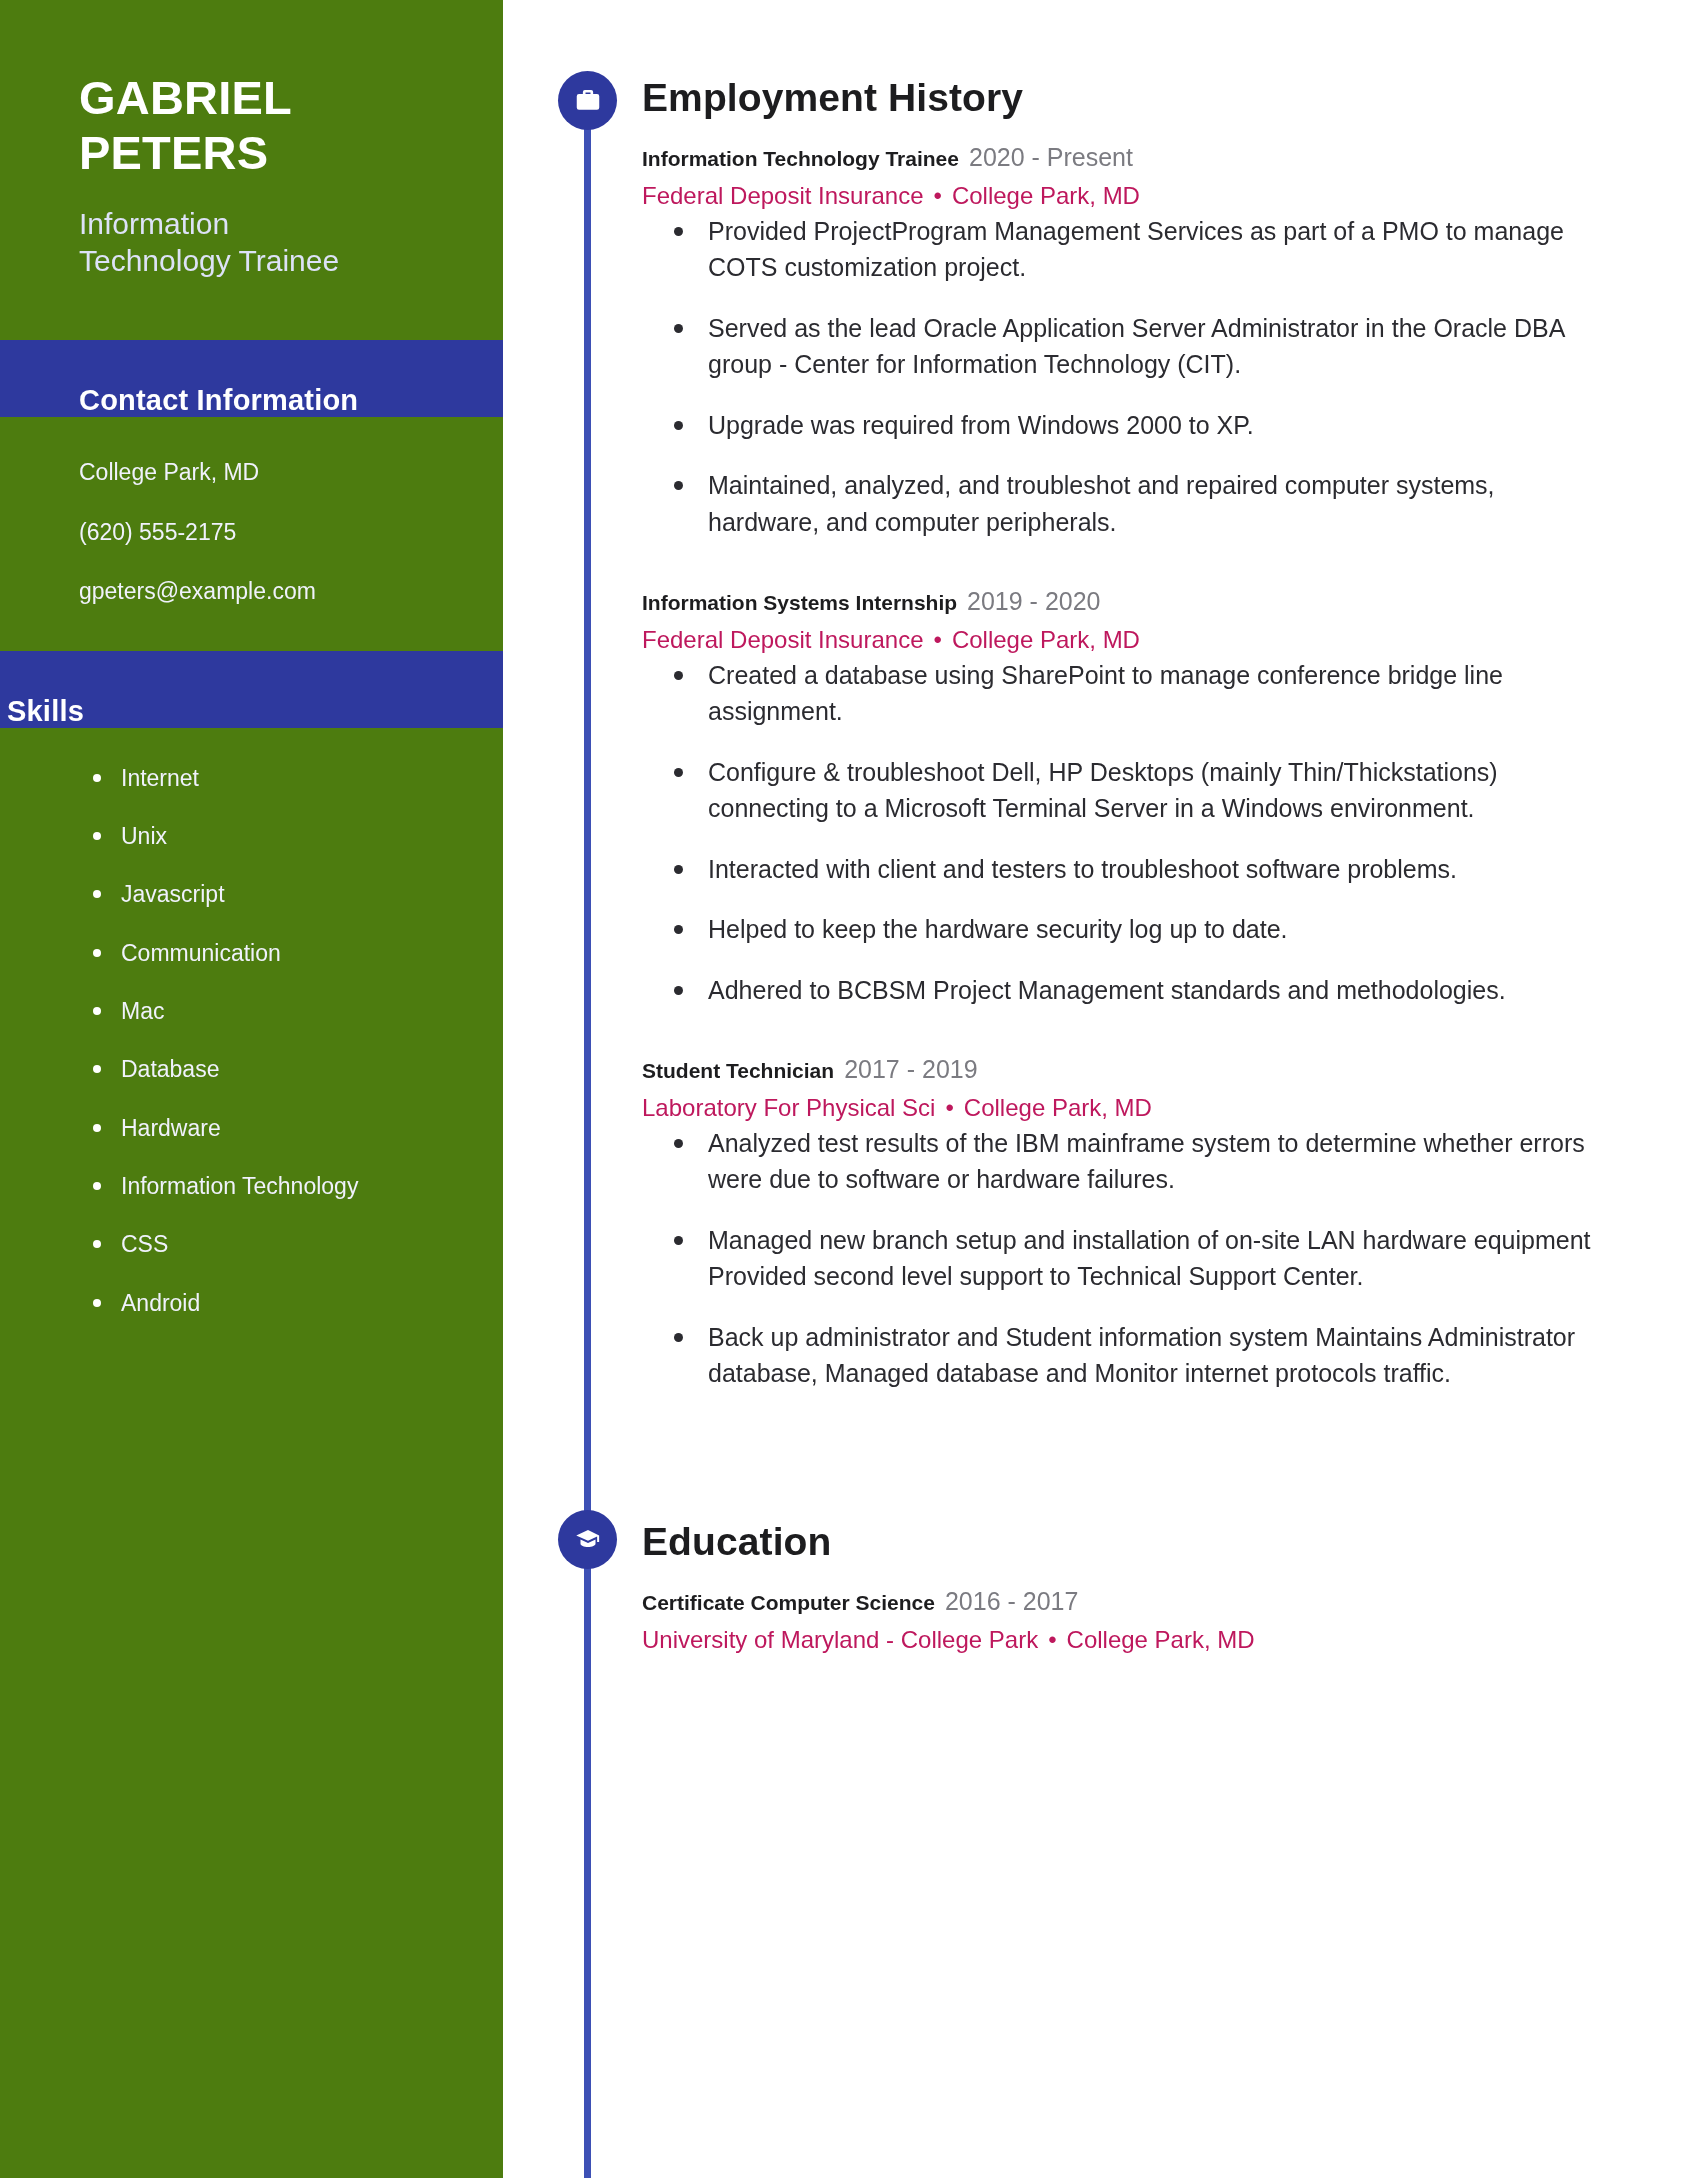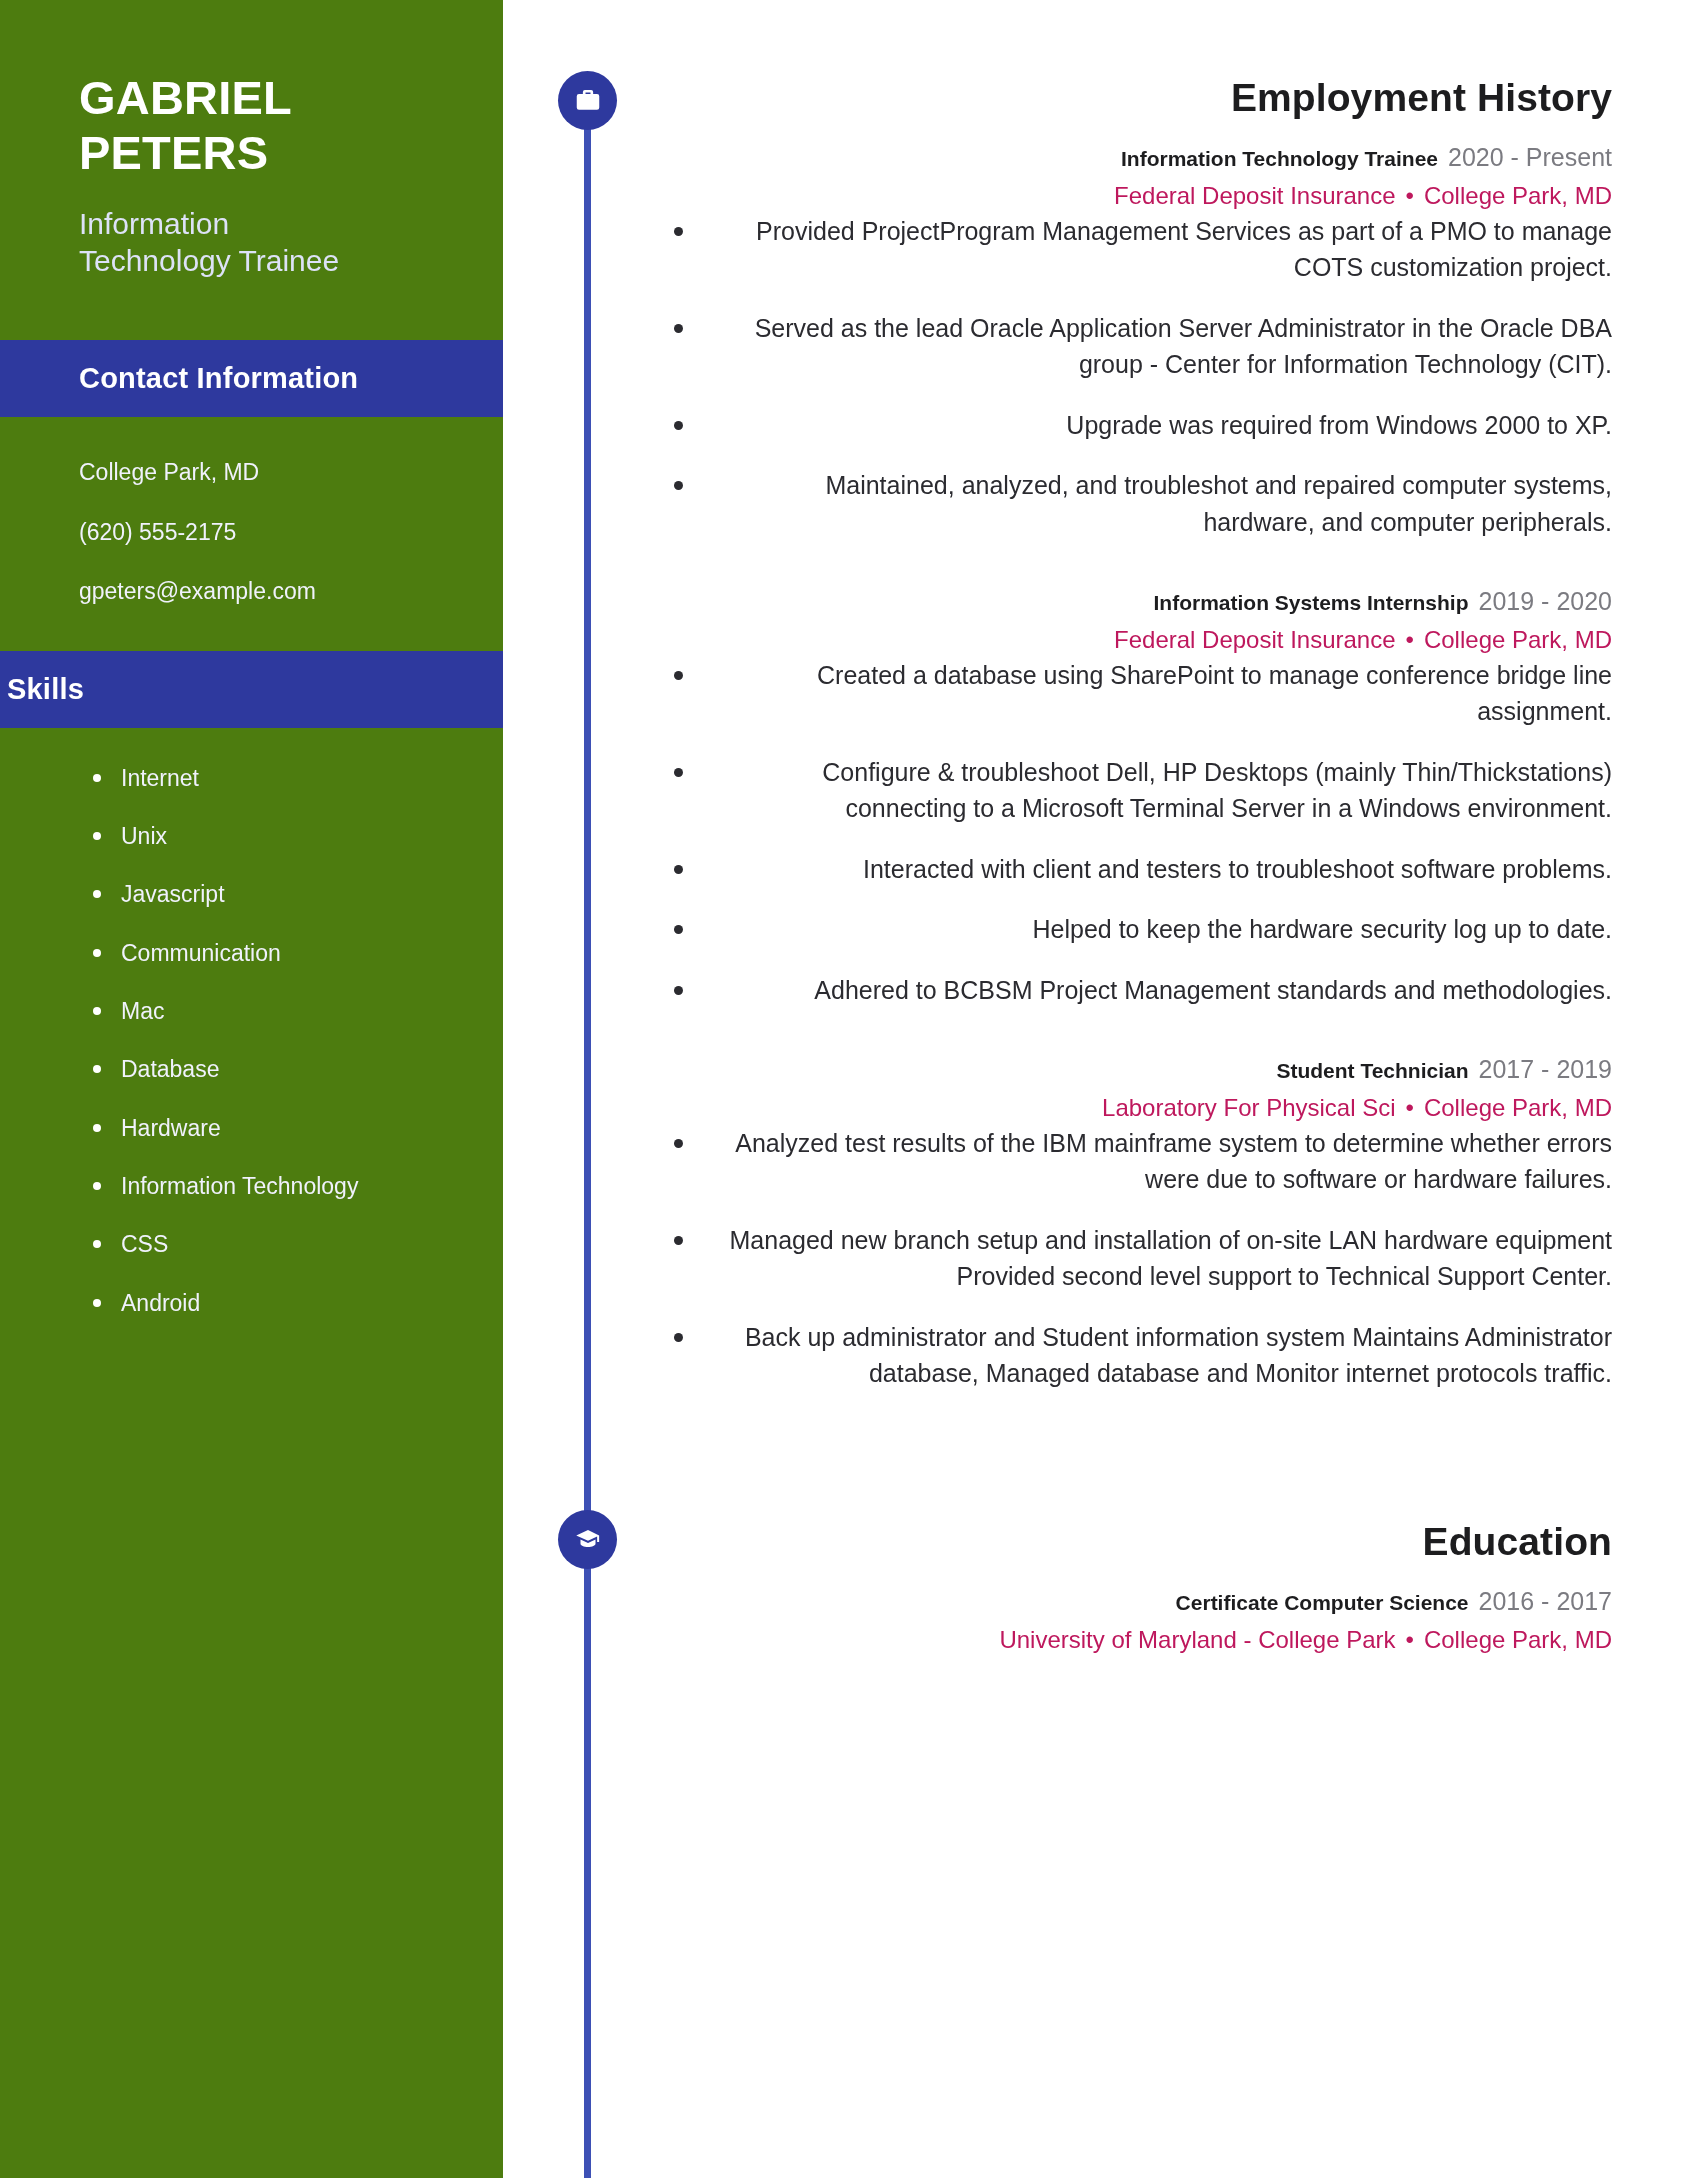--- a/index.html
+++ b/index.html
@@ -48,21 +48,21 @@
     font-size: 30px;
     line-height: 1.22;
     font-weight: 400;
     color: #dde2f7;
   }
 
   .section-band {
     background: #2e399e;
     height: 77px;
     display: flex;
-    align-items: center;
+    align-items: flex-end;
     padding-left: 79px;
   }
 
   .section-band-title {
     font-size: 29px;
     font-weight: 700;
     color: #ffffff;
     letter-spacing: 0.2px;
   }
 
@@ -129,21 +129,20 @@
   .node-work { top: 71px; }
   .node-edu  { top: 1510px; }
 
   
   .main {
     position: absolute;
     left: 642px;
     top: 0;
     width: 970px;
     padding-top: 77px;
-    text-align: right;
   }
 
   .section-heading {
     font-size: 39px;
     font-weight: 700;
     color: #1d1d1f;
     letter-spacing: 0.1px;
     line-height: 1.1;
   }
 

